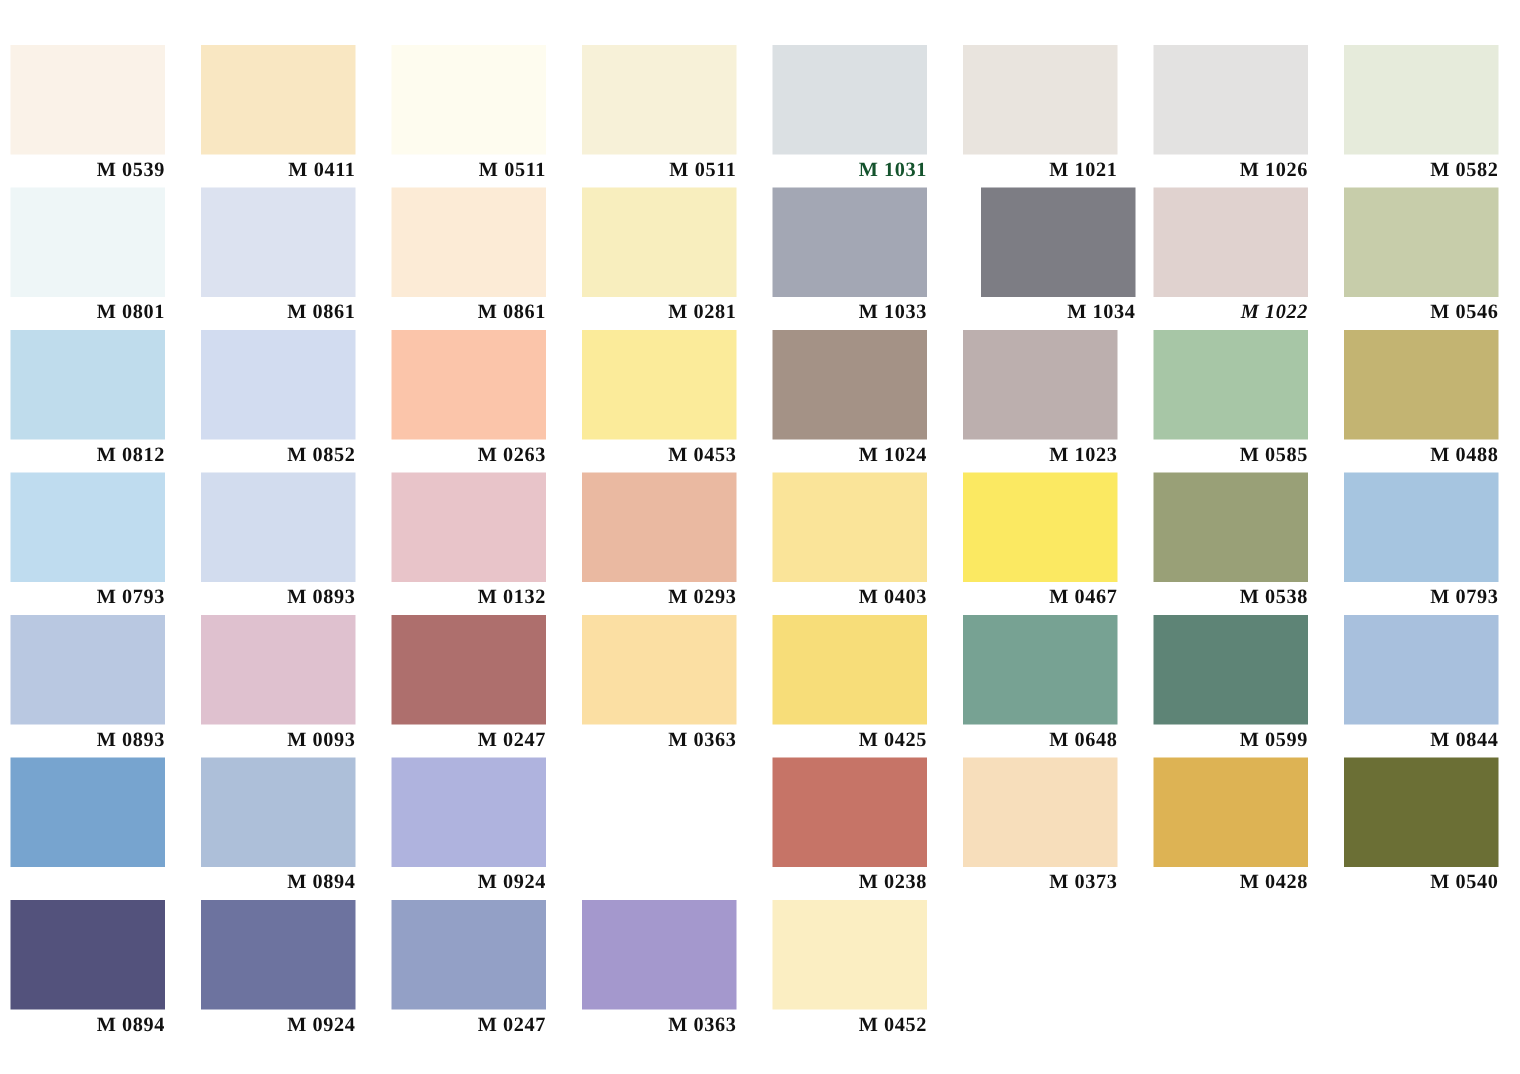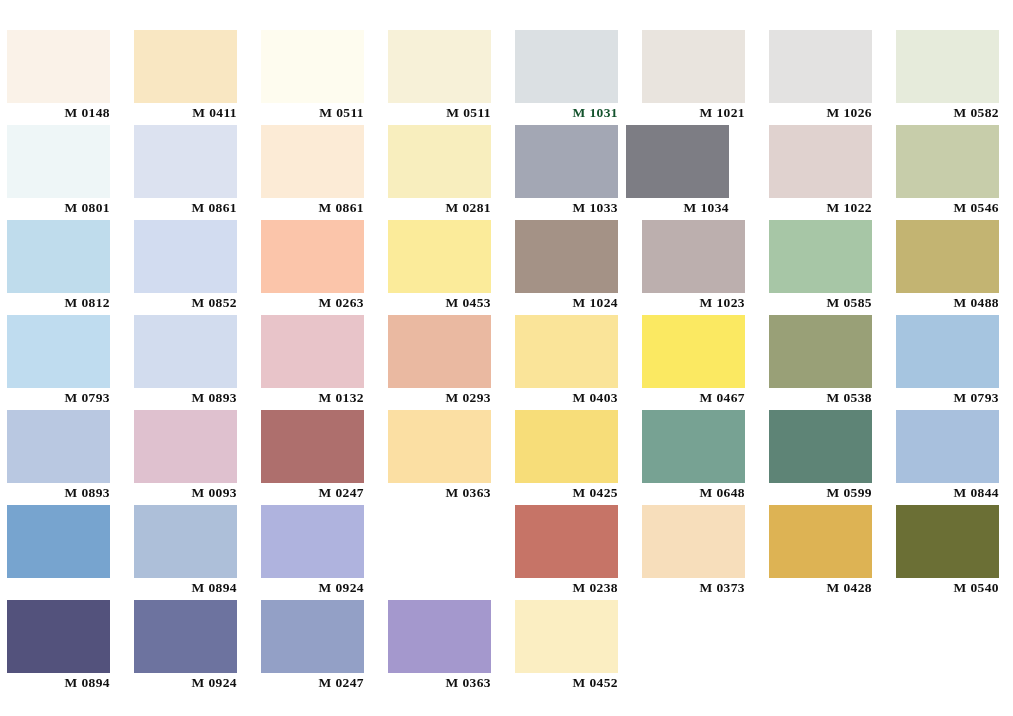--- a/index.html
+++ b/index.html
@@ -55,21 +55,21 @@
     white-space: nowrap;
   }
 </style>
 </head>
 <body>
 
 <div id="swatch-chart" style="background: rgb(255, 255, 255);">
     <div class="swatch-row" style="top: 30px;">
       <div class="swatch-cell" style="left: 7px; width: 103px;">
         <div class="swatch-chip" style="width: 103px; height: 73px; background: rgb(250, 242, 232);"></div>
-        <div class="swatch-label" style="top: 75px; width: 103px; color: rgb(16, 16, 16);">M 0148</div>
+        <div class="swatch-label" style="top: 75px; width: 103px; color: rgb(16, 16, 16);">M 0539</div>
       </div>
       <div class="swatch-cell" style="left: 134px; width: 103px;">
         <div class="swatch-chip" style="width: 103px; height: 73px; background: rgb(249, 231, 194);"></div>
         <div class="swatch-label" style="top: 75px; width: 103px; color: rgb(16, 16, 16);">M 0411</div>
       </div>
       <div class="swatch-cell" style="left: 261px; width: 103px;">
         <div class="swatch-chip" style="width: 103px; height: 73px; background: rgb(254, 252, 239);"></div>
         <div class="swatch-label" style="top: 75px; width: 103px; color: rgb(16, 16, 16);">M 0511</div>
       </div>
       <div class="swatch-cell" style="left: 388px; width: 103px;">
@@ -107,27 +107,27 @@
         <div class="swatch-label" style="top: 75px; width: 103px; color: rgb(16, 16, 16);">M 0861</div>
       </div>
       <div class="swatch-cell" style="left: 388px; width: 103px;">
         <div class="swatch-chip" style="width: 103px; height: 73px; background: rgb(248, 238, 190);"></div>
         <div class="swatch-label" style="top: 75px; width: 103px; color: rgb(16, 16, 16);">M 0281</div>
       </div>
       <div class="swatch-cell" style="left: 515px; width: 103px;">
         <div class="swatch-chip" style="width: 103px; height: 73px; background: rgb(163, 167, 180);"></div>
         <div class="swatch-label" style="top: 75px; width: 103px; color: rgb(16, 16, 16);">M 1033</div>
       </div>
-      <div class="swatch-cell" style="left: 626px; width: 93px;">
+      <div class="swatch-cell" style="left: 654px; width: 93px;">
         <div class="swatch-chip" style="width: 103px; height: 73px; background: rgb(125, 125, 132);"></div>
         <div class="swatch-label" style="top: 75px; width: 103px; color: rgb(16, 16, 16);">M 1034</div>
       </div>
       <div class="swatch-cell" style="left: 769px; width: 103px;">
         <div class="swatch-chip" style="width: 103px; height: 73px; background: rgb(224, 210, 207);"></div>
-        <div class="swatch-label" style="top: 75px; width: 103px; color: rgb(16, 16, 16);">M 1022</div>
+        <div class="swatch-label" style="top: 75px; width: 103px; color: rgb(16, 16, 16); font-style: italic;">M 1022</div>
       </div>
       <div class="swatch-cell" style="left: 896px; width: 103px;">
         <div class="swatch-chip" style="width: 103px; height: 73px; background: rgb(199, 205, 170);"></div>
         <div class="swatch-label" style="top: 75px; width: 103px; color: rgb(16, 16, 16);">M 0546</div>
       </div>
     </div>
     <div class="swatch-row" style="top: 220px;">
       <div class="swatch-cell" style="left: 7px; width: 103px;">
         <div class="swatch-chip" style="width: 103px; height: 73px; background: rgb(191, 220, 236);"></div>
         <div class="swatch-label" style="top: 75px; width: 103px; color: rgb(16, 16, 16);">M 0812</div>

